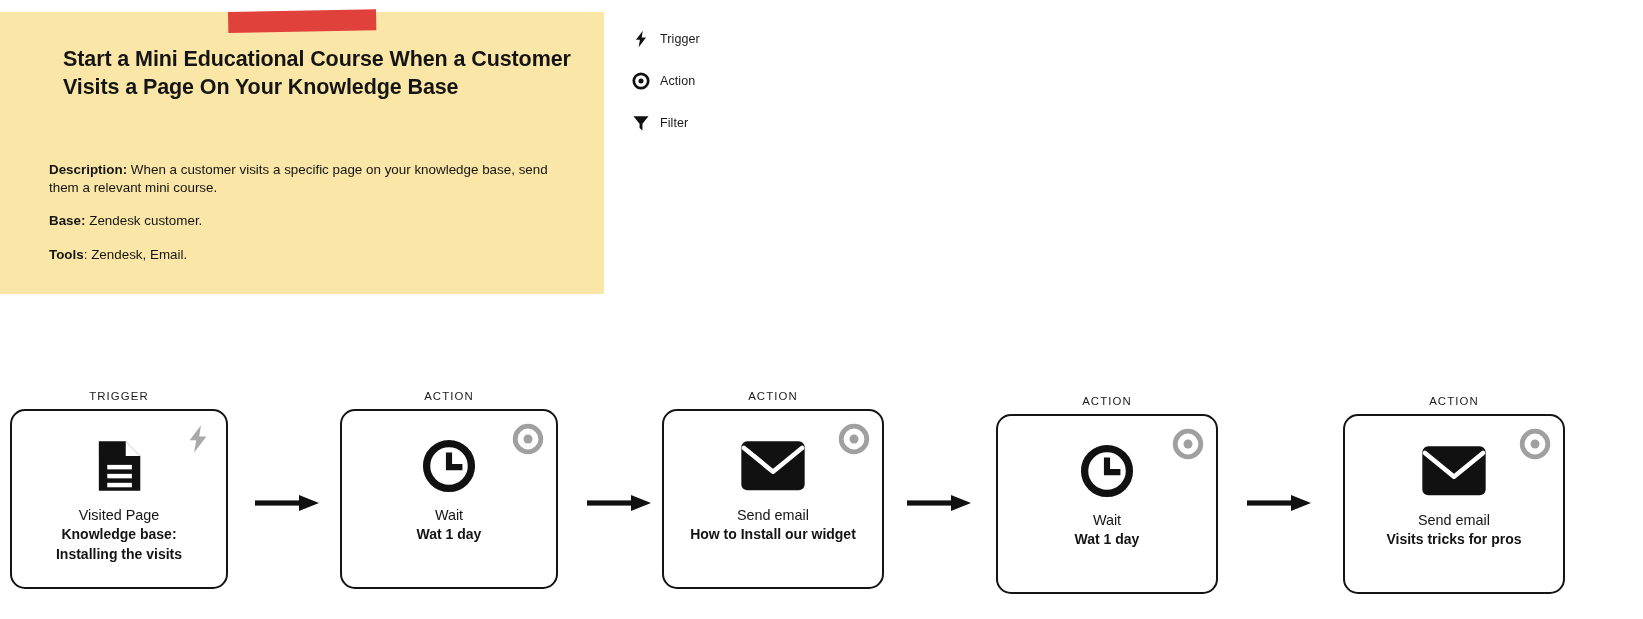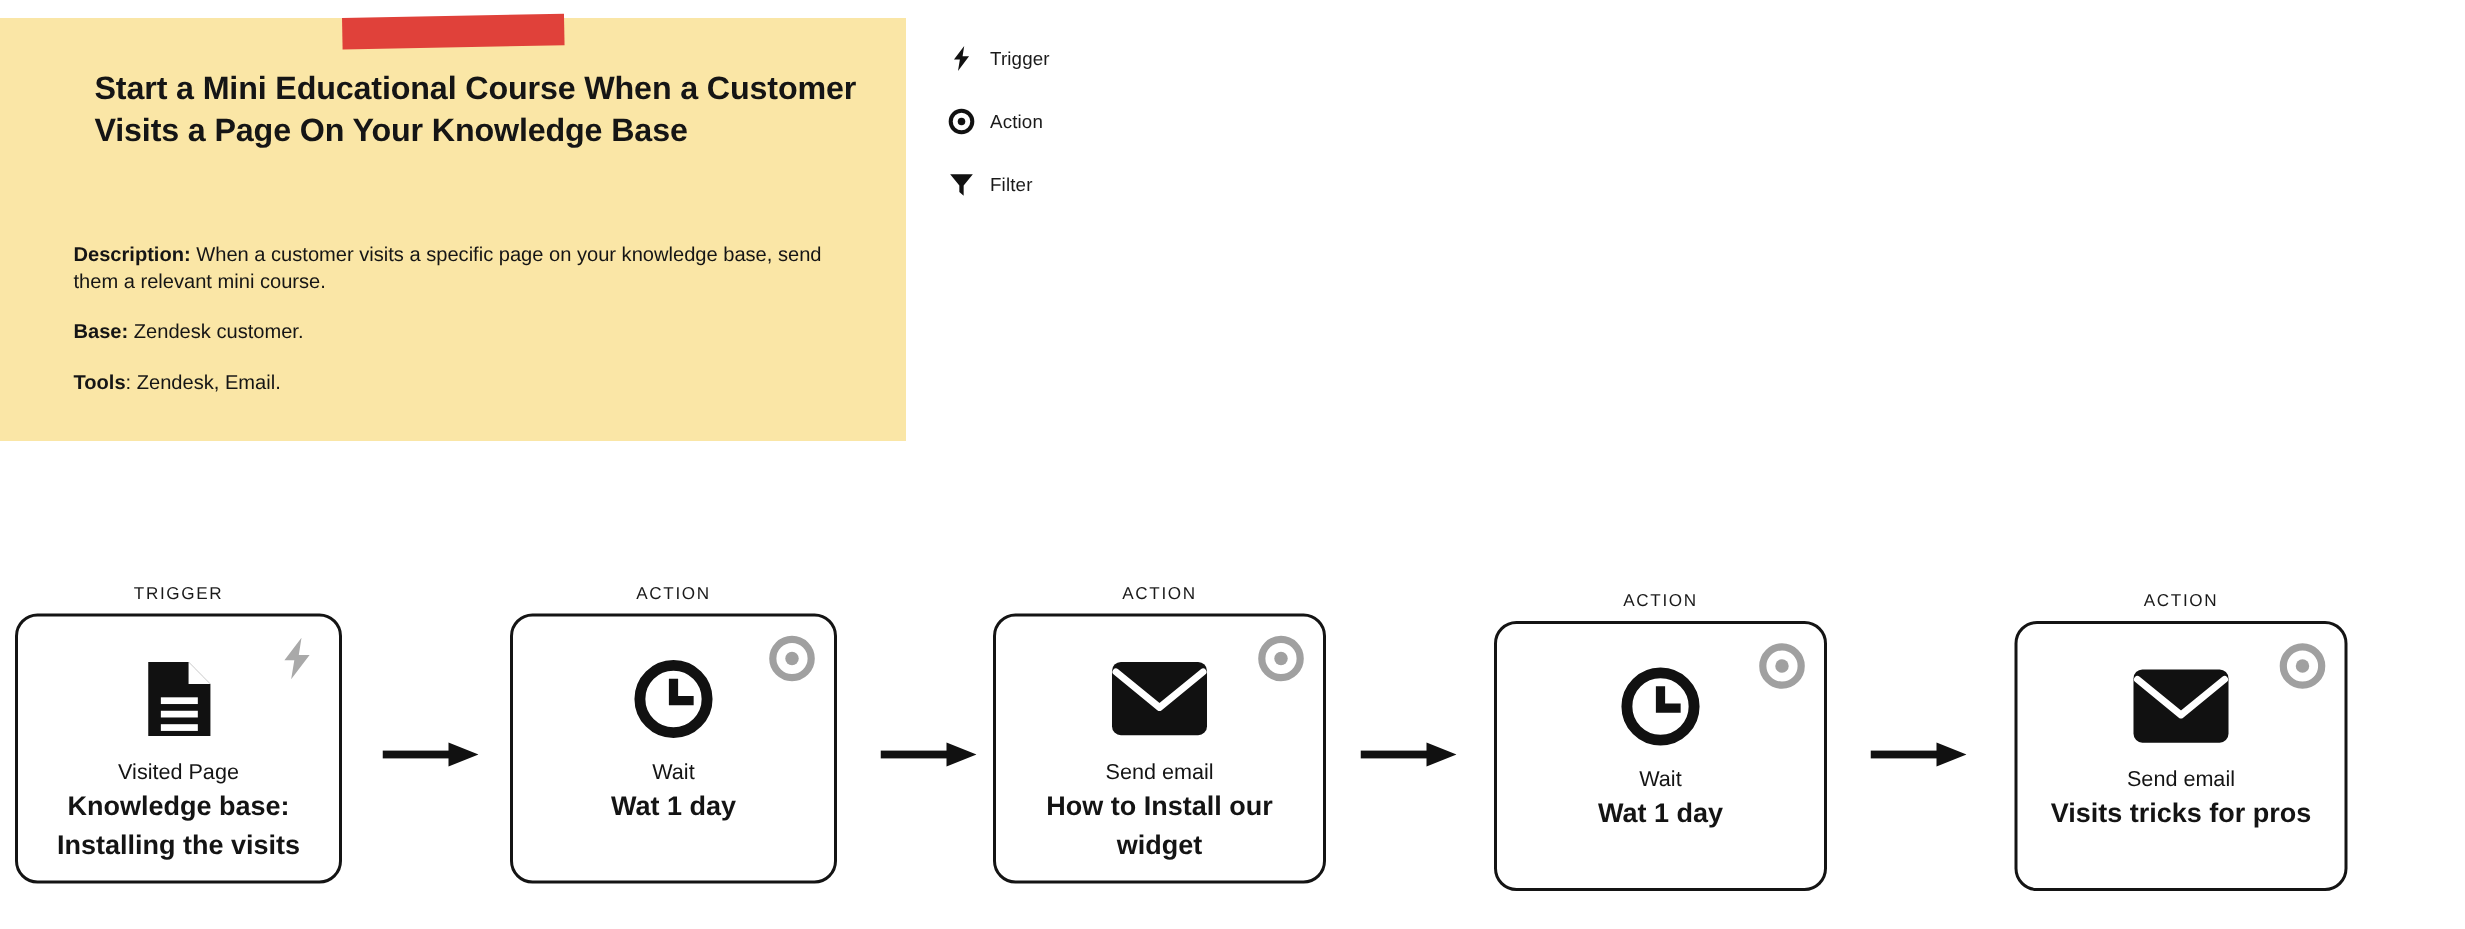--- a/index.html
+++ b/index.html
@@ -119,21 +119,21 @@
     height: 58px;
     display: flex; align-items: center; justify-content: center;
   }
   .node-text {
     margin-top: 10px;
     text-align: center;
     line-height: 1.42;
     padding: 0 8px;
   }
   .node-line1 { font-size: 14.4px; color: #141414; }
-  .node-line2 { font-size: 18px; font-weight: 700; color: #141414; }
+  .node-line2 { font-size: 14px; font-weight: 700; color: #141414; }
 
   .flow-arrow {
     position: absolute;
     top: 118px;
     height: 20px;
     display: flex; align-items: center;
   }
 </style>
 </head>
 <body>

